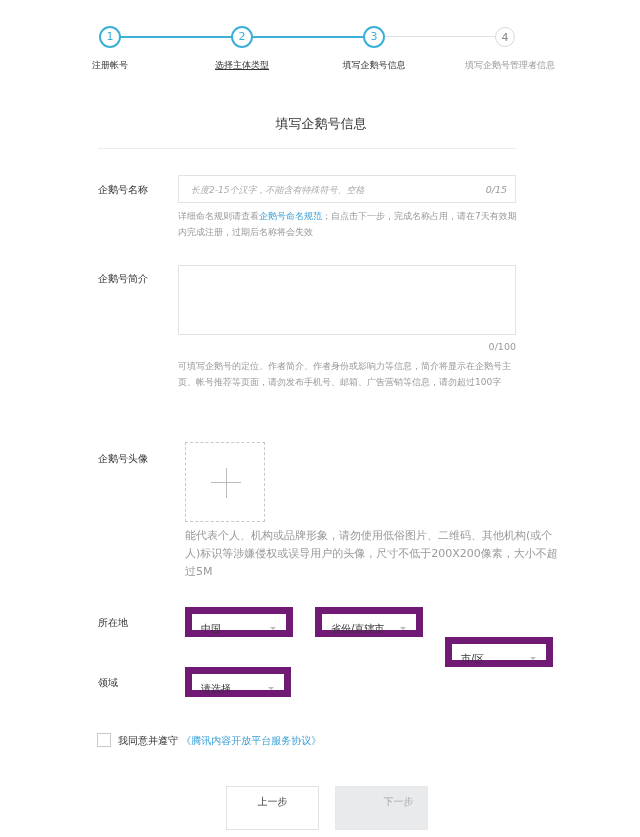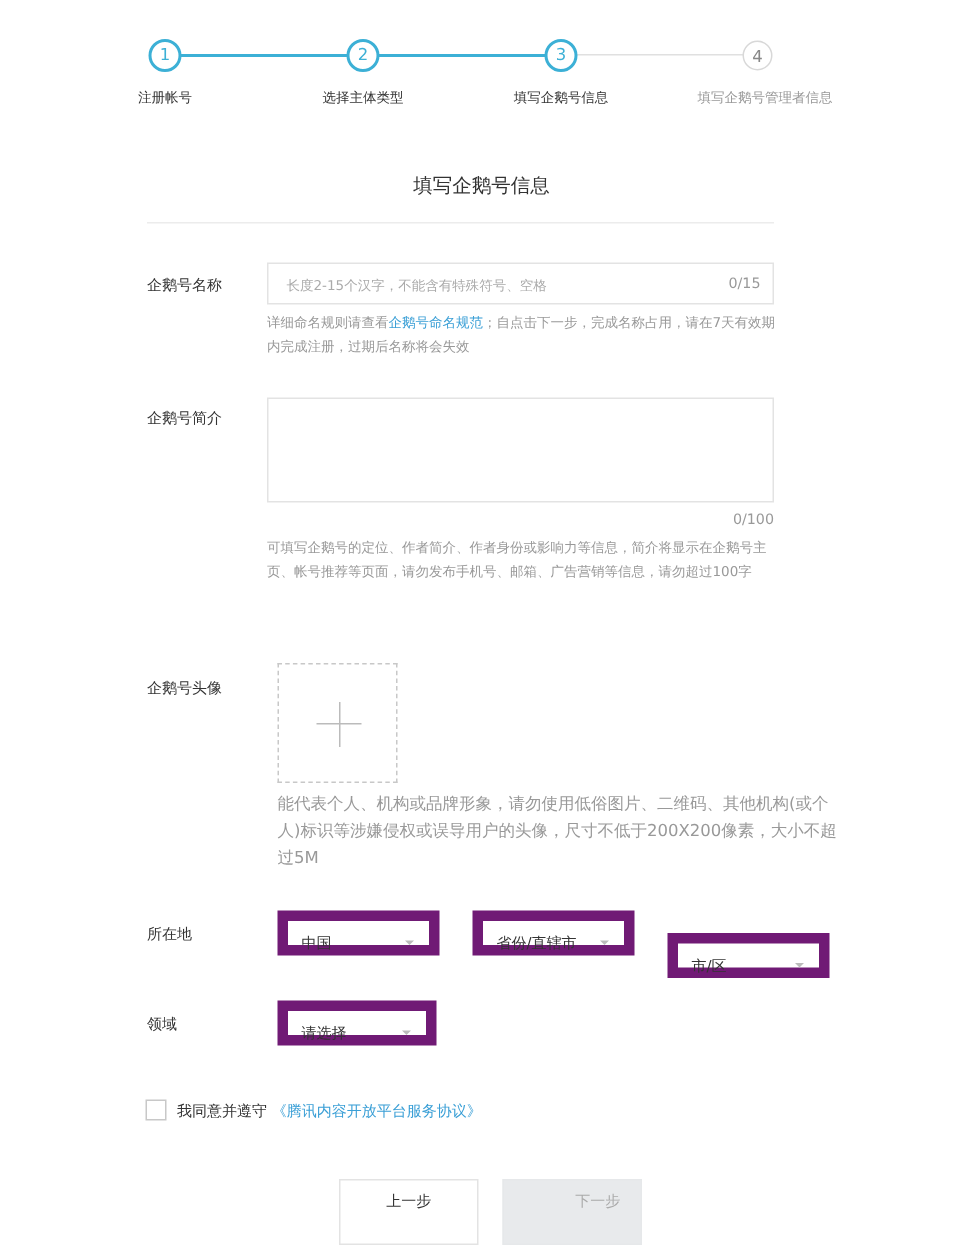--- a/index.html
+++ b/index.html
@@ -59,30 +59,30 @@
   <div class="step-line" style="left:120px;width:112px;background:#3cb0d6;"></div>
   <div class="step-line" style="left:252px;width:112px;background:#3cb0d6;"></div>
   <div class="step-line" style="left:384px;width:112px;top:36px;height:1px;background:#e0e0e0;"></div>
 
   <div class="step-circle" style="left:99px;">1</div>
   <div class="step-circle" style="left:231px;">2</div>
   <div class="step-circle" style="left:363px;">3</div>
   <div class="step-circle future" style="left:495px;top:27px;width:20px;height:20px;">4</div>
 
   <div class="step-label" style="left:110px;">注册帐号</div>
-  <div class="step-label" style="left:242px;">选择主体类型</div>
+  <div class="step-label" style="left:242px;text-decoration:underline;">选择主体类型</div>
   <div class="step-label" style="left:374px;">填写企鹅号信息</div>
   <div class="step-label future" style="left:510px;">填写企鹅号管理者信息</div>
 </div>
 
 <div class="title">填写企鹅号信息</div>
 <div class="divider"></div>
 
 <div class="label" style="left:98px;top:183px;">企鹅号名称</div>
-<div class="input-box" style="left:178px;top:175px;width:338px;height:28px;">
+<div class="input-box" style="left:178px;top:175px;width:338px;height:28px;font-style:italic;">
   <span class="placeholder" style="left:12px;top:8px;">长度2-15个汉字，不能含有特殊符号、空格</span>
   <span class="counter" style="right:8px;top:8px;">0/15</span>
 </div>
 <div class="hint" style="left:178px;top:208px;width:340px;">
   <span>详细命名规则请查看</span><a>企鹅号命名规范</a><span>；自点击下一步，完成名称占用，请在7天有效期内完成注册，过期后名称将会失效</span>
 </div>
 
 <div class="label" style="left:98px;top:272px;">企鹅号简介</div>
 <div class="input-box" style="left:178px;top:265px;width:338px;height:70px;"></div>
 <div class="counter" style="right:124px;top:341px;">0/100</div>
@@ -99,21 +99,21 @@
 
 <div class="label" style="left:98px;top:616px;">所在地</div>
 <div class="select" style="left:185px;top:607px;width:108px;">
   <span class="val">中国</span>
   <span class="caret"></span>
 </div>
 <div class="select" style="left:315px;top:607px;width:108px;">
   <span class="val">省份/直辖市</span>
   <span class="caret"></span>
 </div>
-<div class="select" style="left:445px;top:622px;width:108px;">
+<div class="select" style="left:445px;top:637px;width:108px;">
   <span class="val">市/区</span>
   <span class="caret"></span>
 </div>
 
 <div class="label" style="left:98px;top:676px;">领域</div>
 <div class="select" style="left:185px;top:667px;width:106px;">
   <span class="val">请选择</span>
   <span class="caret"></span>
 </div>
 

